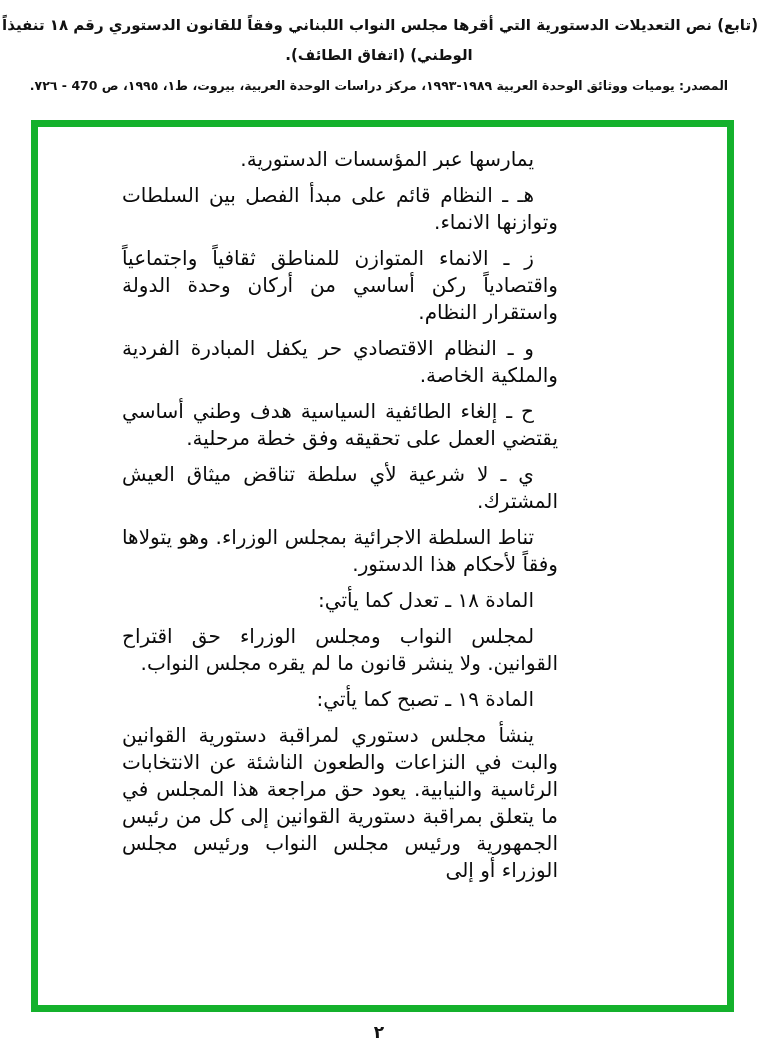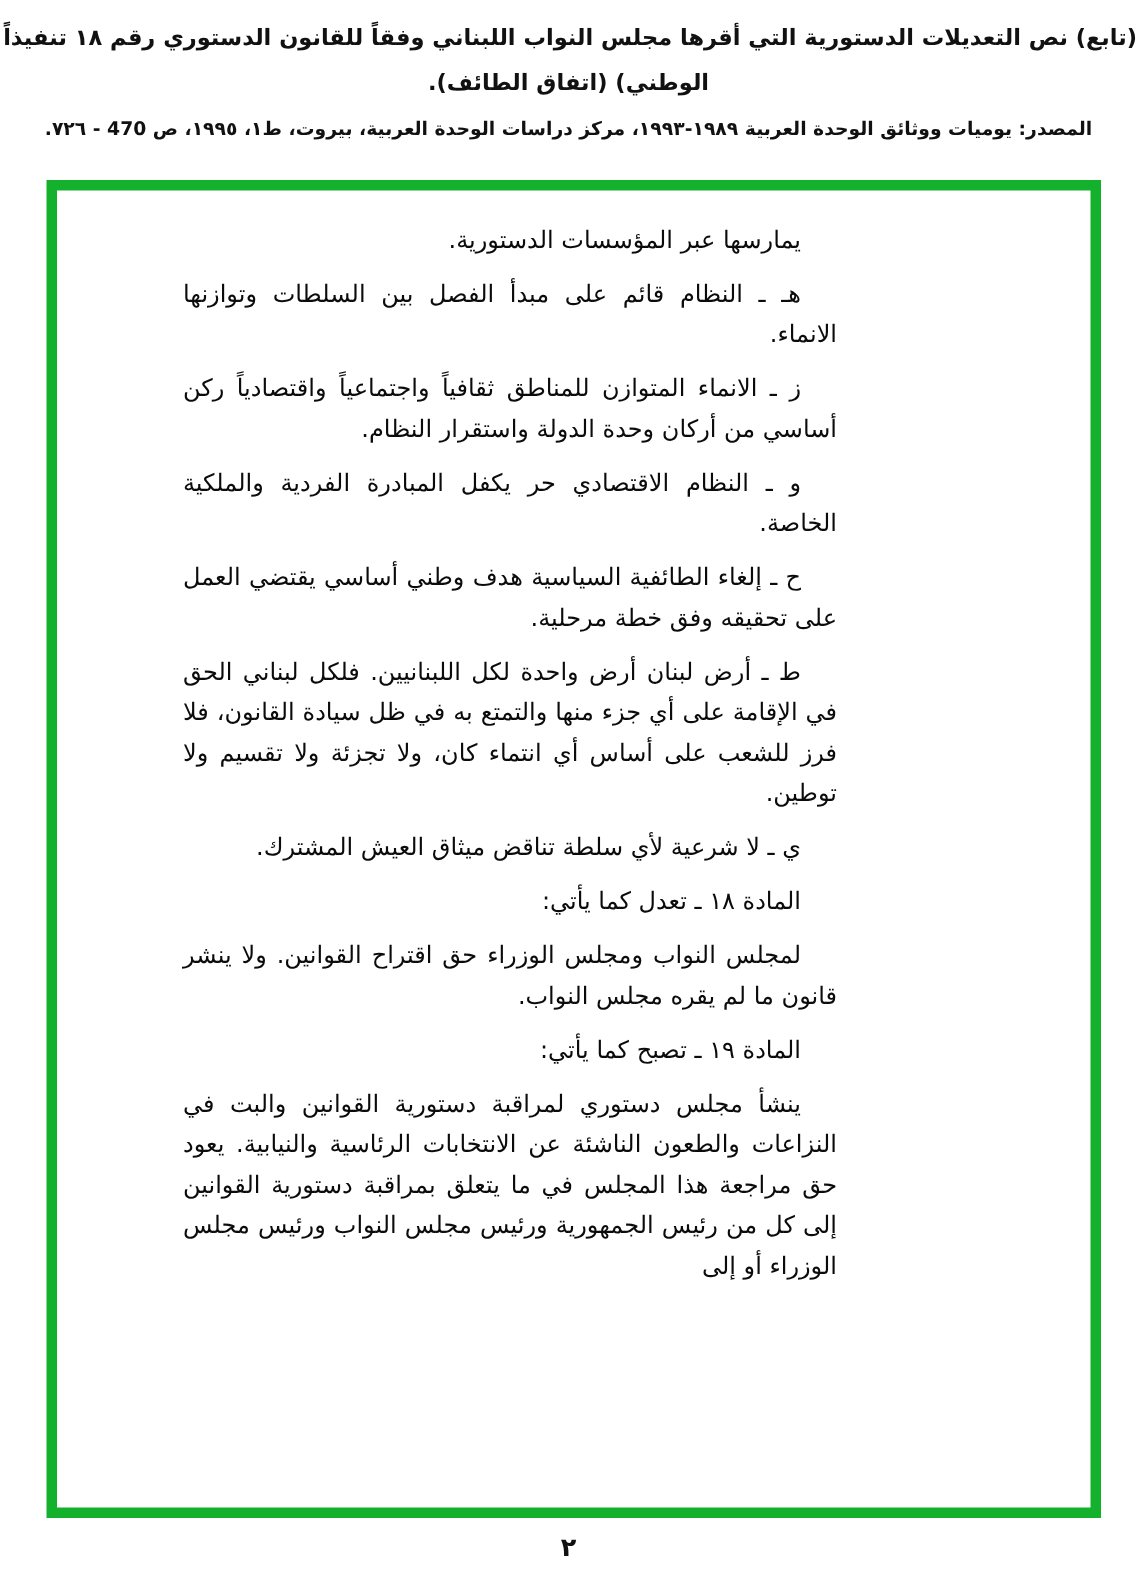--- a/index.html
+++ b/index.html
@@ -37,21 +37,21 @@
     background: transparent;
   }
   
   .bodytext {
     position: absolute;
     top: 146px;
     right: 200px;
     left: 122px;
     direction: rtl;
     text-align: justify;
-    font-size: 16px;
+    font-size: 20px;
     line-height: 27px;
     color: #0b0b0b;
   }
   .bodytext p {
     margin: 0 0 9px 0;
     text-indent: 24px;
   }
   
   .pageno {
     position: absolute;
@@ -73,22 +73,22 @@
   <div class="hdr l3">المصدر: يوميات ووثائق الوحدة العربية ١٩٨٩-١٩٩٣، مركز دراسات الوحدة العربية، بيروت، ط١، ١٩٩٥، ص 470 - ٧٢٦.</div>
 
   <div class="annotation-box"></div>
 
   <div class="bodytext">
     <p>يمارسها عبر المؤسسات الدستورية.</p>
     <p>هـ ـ النظام قائم على مبدأ الفصل بين السلطات وتوازنها الانماء.</p>
     <p>ز ـ الانماء المتوازن للمناطق ثقافياً واجتماعياً واقتصادياً ركن أساسي من أركان وحدة الدولة واستقرار النظام.</p>
     <p>و ـ النظام الاقتصادي حر يكفل المبادرة الفردية والملكية الخاصة.</p>
     <p>ح ـ إلغاء الطائفية السياسية هدف وطني أساسي يقتضي العمل على تحقيقه وفق خطة مرحلية.</p>
-    <p>ط ـ أرض لبنان أرض واحدة لكل اللبنانيين. فلكل لبناني الحق في الإقامة على أي جزء منها والتمتع به في ظل سيادة القانون، فلا فرز للشعب على أساس أي انتماء كان، ولا تجزئة ولا تقسيم ولا توطين.</p>
     <p>ي ـ لا شرعية لأي سلطة تناقض ميثاق العيش المشترك.</p>
+    <p>تناط السلطة الاجرائية بمجلس الوزراء. وهو يتولاها وفقاً لأحكام هذا الدستور.</p>
     <p>المادة ١٨ ـ تعدل كما يأتي:</p>
     <p>لمجلس النواب ومجلس الوزراء حق اقتراح القوانين. ولا ينشر قانون ما لم يقره مجلس النواب.</p>
     <p>المادة ١٩ ـ تصبح كما يأتي:</p>
     <p>ينشأ مجلس دستوري لمراقبة دستورية القوانين والبت في النزاعات والطعون الناشئة عن الانتخابات الرئاسية والنيابية. يعود حق مراجعة هذا المجلس في ما يتعلق بمراقبة دستورية القوانين إلى كل من رئيس الجمهورية ورئيس مجلس النواب ورئيس مجلس الوزراء أو إلى</p>
   </div>
 
   <div class="pageno">٢</div>
 
 </div>
 

